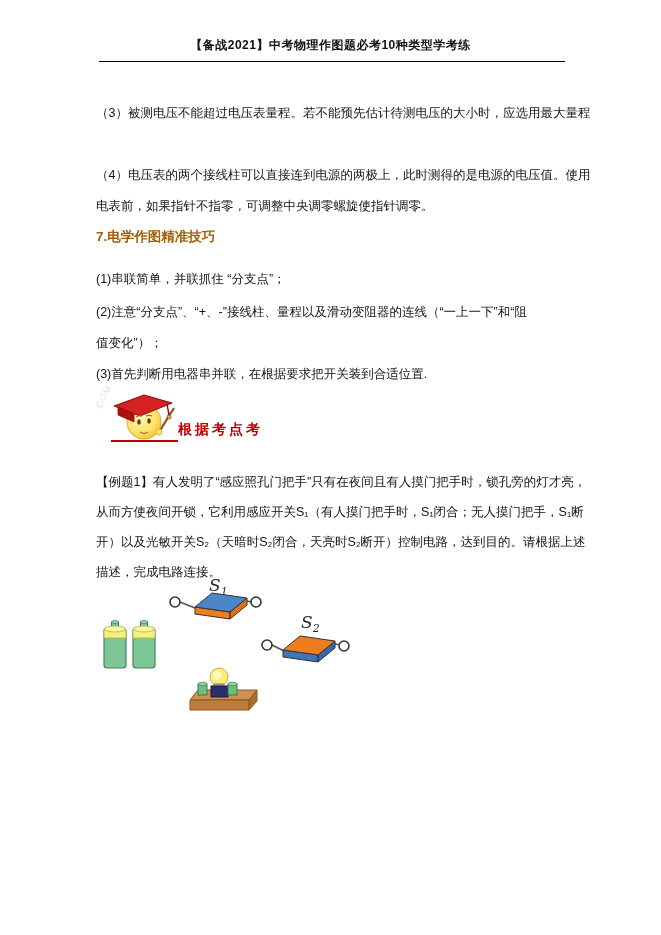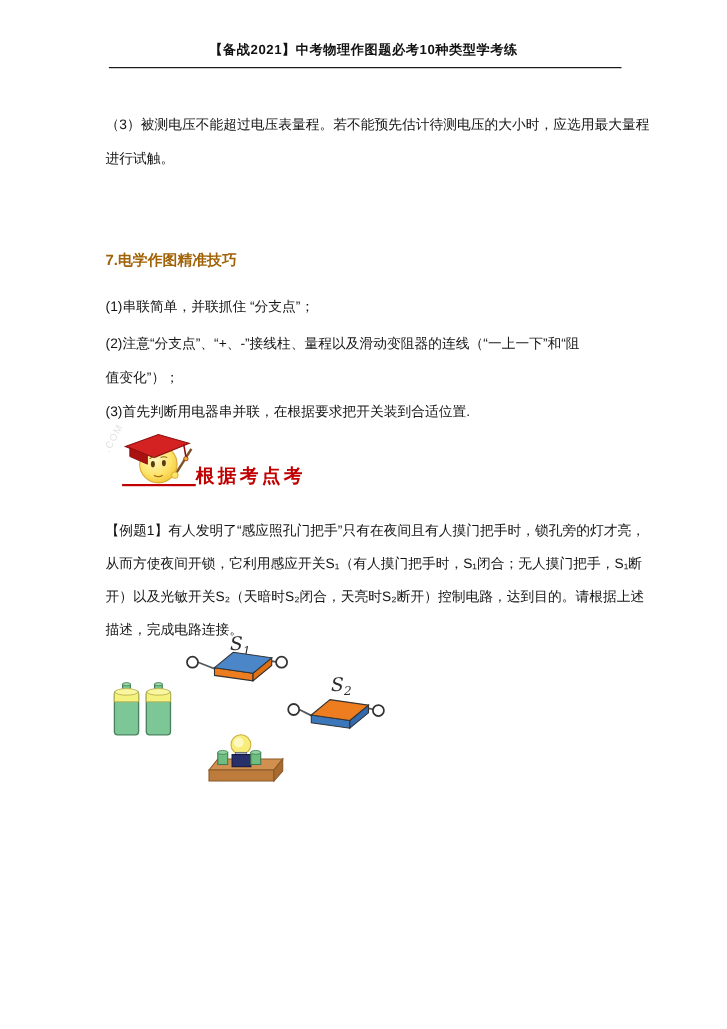--- a/index.html
+++ b/index.html
@@ -17,21 +17,21 @@
   }
   .para{
     position:absolute;left:96px;width:480px;font-size:12.5px;line-height:31px;
     color:#141414;
     margin-top:15px;
   }
   .para .ln{display:block;white-space:nowrap;}
   .sec-title{font-weight:700;font-size:13.5px;color:#a16207;}
   .ex-label{font-weight:400;}
   .callout-text{
-    position:absolute;top:421px;left:178px;font-size:17px;font-weight:700;
+    position:absolute;top:421px;left:178px;font-size:14px;font-weight:700;
     color:#c00000;letter-spacing:3px;white-space:nowrap;
   }
   .callout-underline{
     position:absolute;top:440px;left:111px;width:67px;height:2px;background:#c00000;
   }
   .watermark{
     position:absolute;top:408px;left:92px;font-size:9px;color:#c9c9c9;opacity:.55;
     transform:rotate(-62deg);transform-origin:left top;letter-spacing:1px;
   }
   .mascot{position:absolute;top:390px;left:104px;}
@@ -43,23 +43,26 @@
 </head>
 <body>
 
 <div class="page">
 
   <div class="hdr-title">【备战2021】中考物理作图题必考10种类型学考练</div>
   <div class="hdr-rule"></div>
 
   <div class="para" style="top:83px">
     <span class="ln">（3）被测电压不能超过电压表量程。若不能预先估计待测电压的大小时，应选用最大量程</span>
-    <span class="ln">进行试触。</span>
   </div>
 
+  <div class="para" style="top:145px">
+    <span class="ln">（4）电压表的两个接线柱可以直接连到电源的两极上，此时测得的是电源的电压值。使用</span>
+    <span class="ln">电表前，如果指针不指零，可调整中央调零螺旋使指针调零。</span>
+  </div>
 
   <div class="para sec-title" style="top:206px">
     <span class="ln">7.电学作图精准技巧</span>
   </div>
 
   <div class="para" style="top:249px">
     <span class="ln">(1)串联简单，并联抓住 “分支点”；</span>
   </div>
   <div class="para" style="top:282px">
     <span class="ln">(2)注意“分支点”、“+、-”接线柱、量程以及滑动变阻器的连线（“一上一下”和“阻</span>

